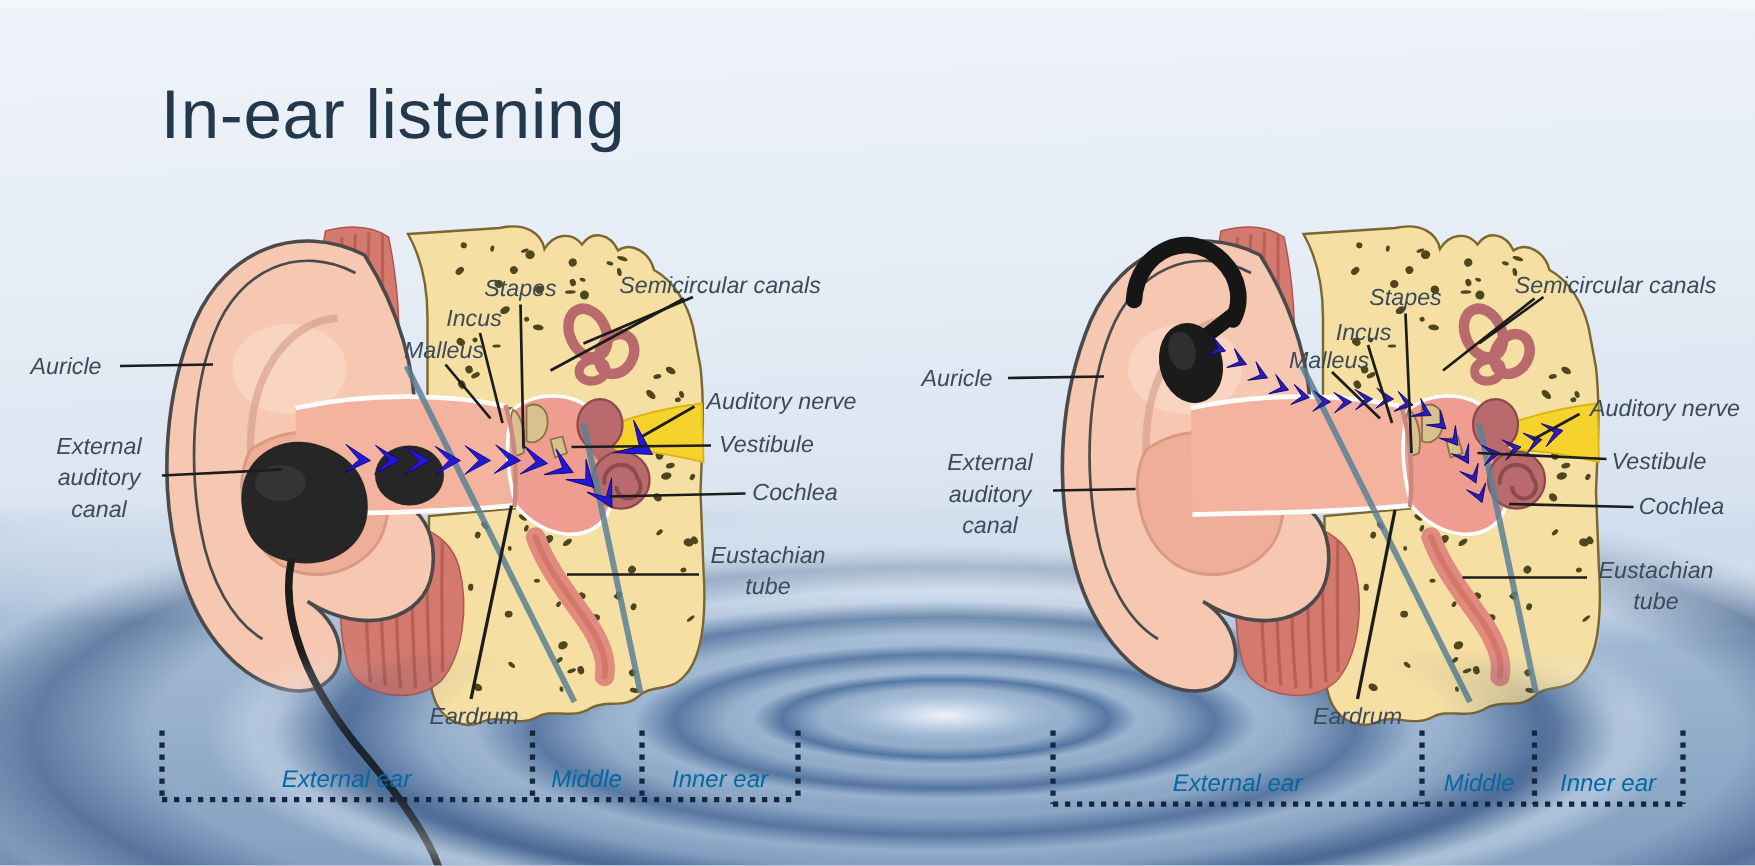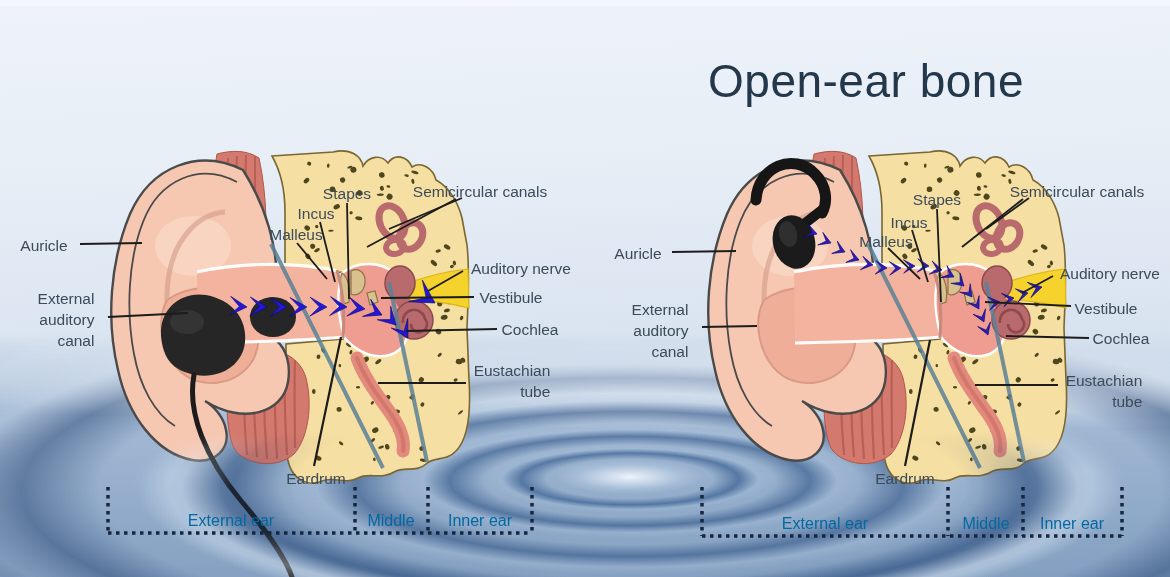--- a/index.html
+++ b/index.html
@@ -25,21 +25,21 @@
     radial-gradient(ellipse 560px 150px at 630px 488px, rgba(0,0,0,0) 60%, rgba(28,66,118,.26) 71%, rgba(226,238,250,.40) 80%, rgba(0,0,0,0) 88%),
     radial-gradient(ellipse 900px 245px at 630px 494px, rgba(0,0,0,0) 68%, rgba(24,58,108,.22) 77%, rgba(228,240,250,.32) 86%, rgba(0,0,0,0) 93%);
     -webkit-mask:linear-gradient(180deg,transparent 0px,transparent 432px,#000 472px);
     mask:linear-gradient(180deg,transparent 0px,transparent 432px,#000 472px);}
   .panel{position:absolute;top:150px;}
   .annot{position:absolute;left:0;top:0;pointer-events:none;}
   .title{position:absolute;transform:translate(-50%,-50%);color:#24384b;
          font-size:46px;letter-spacing:.5px;text-align:center;white-space:nowrap;}
   .title span{display:block;line-height:62px;}
   .lbl{position:absolute;transform:translate(-50%,-50%);font-size:15.5px;color:#3c4b59;
-       text-align:right;line-height:21px;white-space:nowrap;}
+       text-align:center;line-height:21px;white-space:nowrap;font-style:italic;}
   .lbl span{display:block;}
   .sec{font-size:16px;color:#0369a1;}
 </style>
 </head>
 <body>
 
 <div class="canvas">
   <div class="bg"></div>
   <div class="topband"></div>
   <div class="water"></div>
@@ -338,22 +338,22 @@
       <line x1="905" y1="466" x2="930" y2="340" stroke-width="2.2"></line>
     </g>
     <g stroke="#16263e" stroke-width="3.5" stroke-dasharray="3.5 4.5" fill="none">
       <path d="M108,487 V533 M355,487 V533 M428,487 V533 M532,487 V533 M108,533 H532"></path>
     </g>
     <g stroke="#16263e" stroke-width="3.5" stroke-dasharray="3.5 4.5" fill="none">
       <path d="M702,487 V536 M948,487 V536 M1023,487 V536 M1122,487 V536 M702,536 H1122"></path>
     </g>
   </svg>
 
+  <div class="title" style="left:262px;top:76px">In-ear listening</div>
   <div class="title" style="left:866px;top:81px">
-    <span>Open-ear bone</span>
   </div>
 
   <div class="lbl" style="left:44px;top:245px">Auricle</div>
   <div class="lbl" style="left:66px;top:319px">
     <span>External</span>
     <span>auditory</span>
     <span>canal</span>
   </div>
   <div class="lbl" style="left:347px;top:193px">Stapes</div>
   <div class="lbl" style="left:316px;top:213px">Incus</div>

